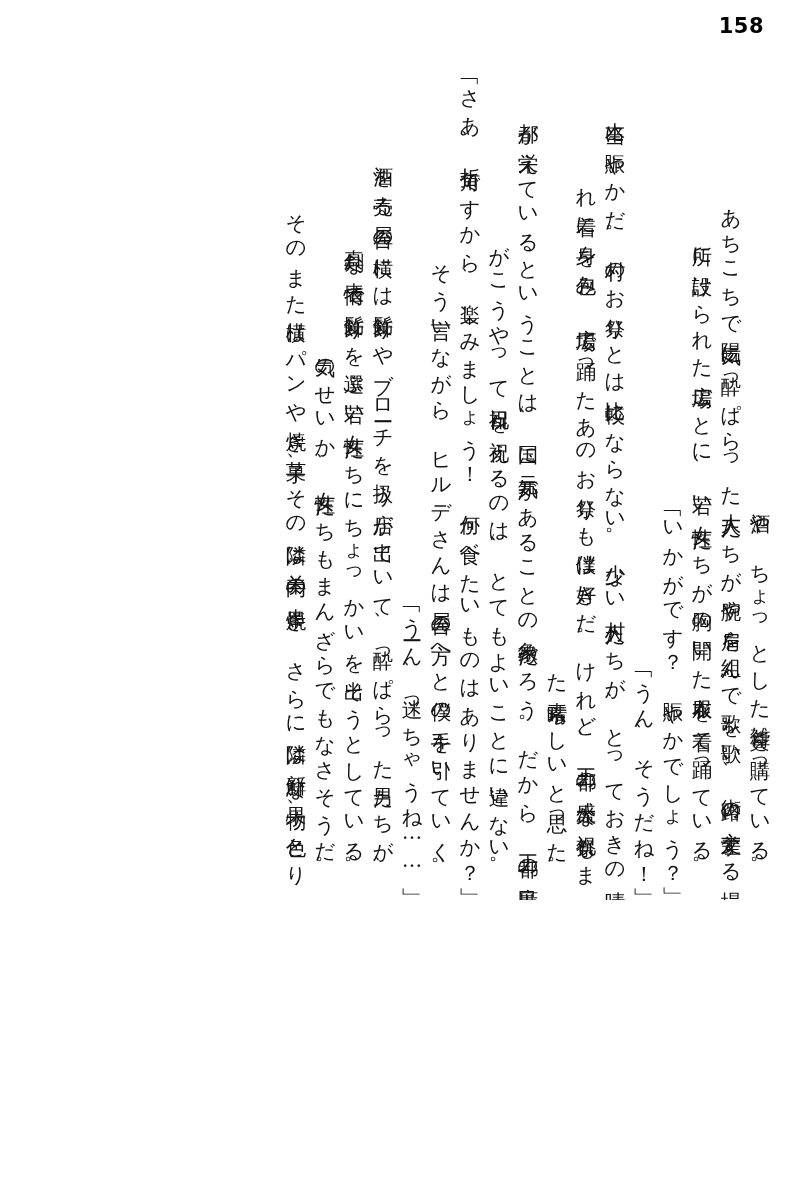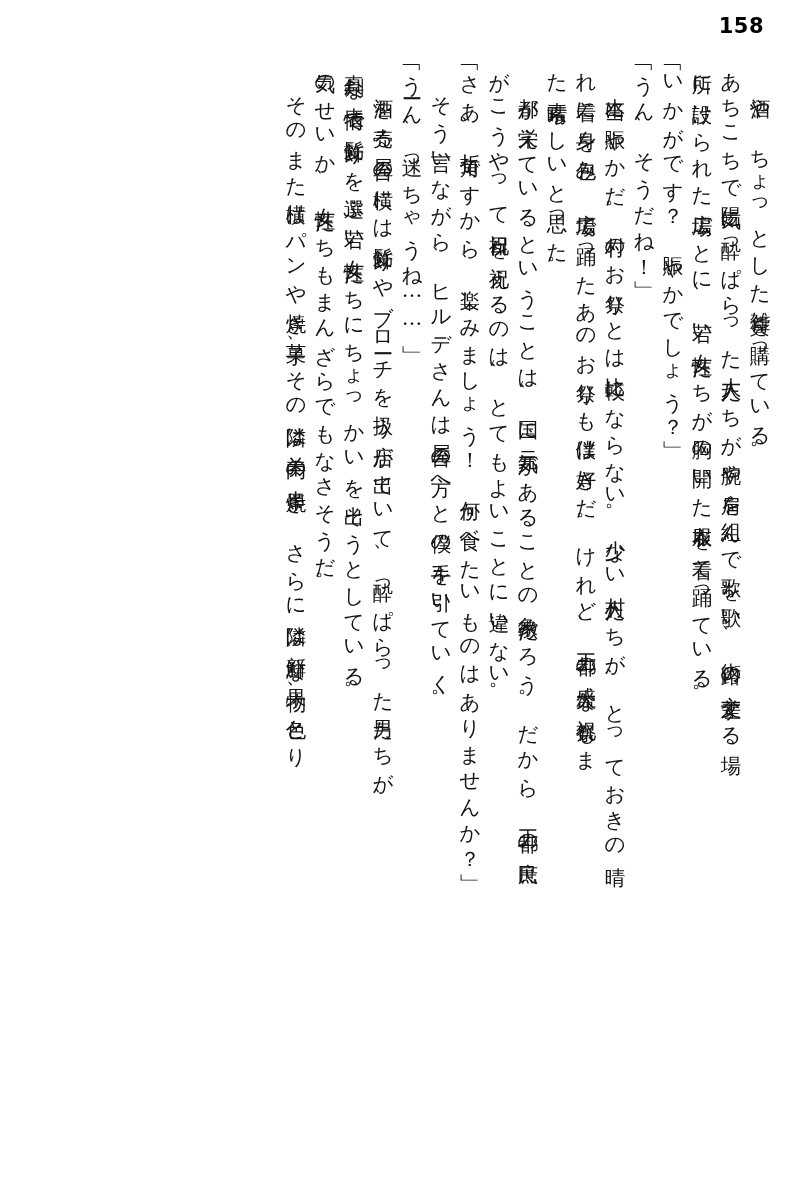--- a/index.html
+++ b/index.html
@@ -11,20 +11,21 @@
     font-family: "DejaVu Serif", "Liberation Serif", serif;
     color: #111111;
   }
   .page {
     position: relative;
     width: 800px;
     height: 900px;
     background: #ffffff;
     overflow: hidden;
     box-sizing: border-box;
+    text-align: right;
   }
   .page-number {
     position: absolute;
     top: 14px;
     right: 36px;
     font-family: "DejaVu Sans", "Liberation Sans", sans-serif;
     font-size: 21px;
     font-weight: 700;
     letter-spacing: 0.5px;
     color: #000000;

